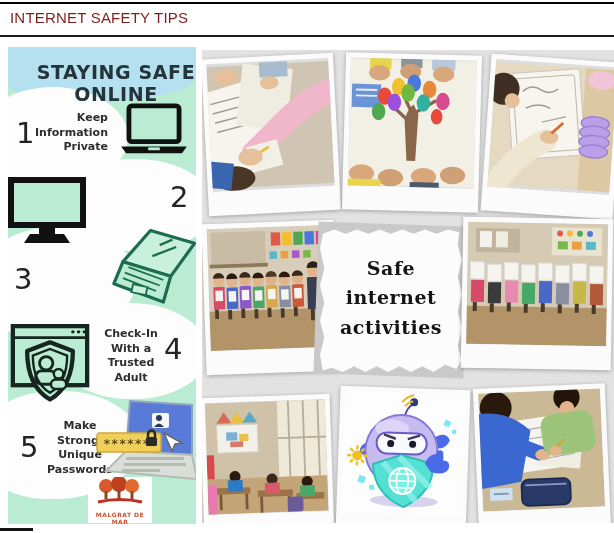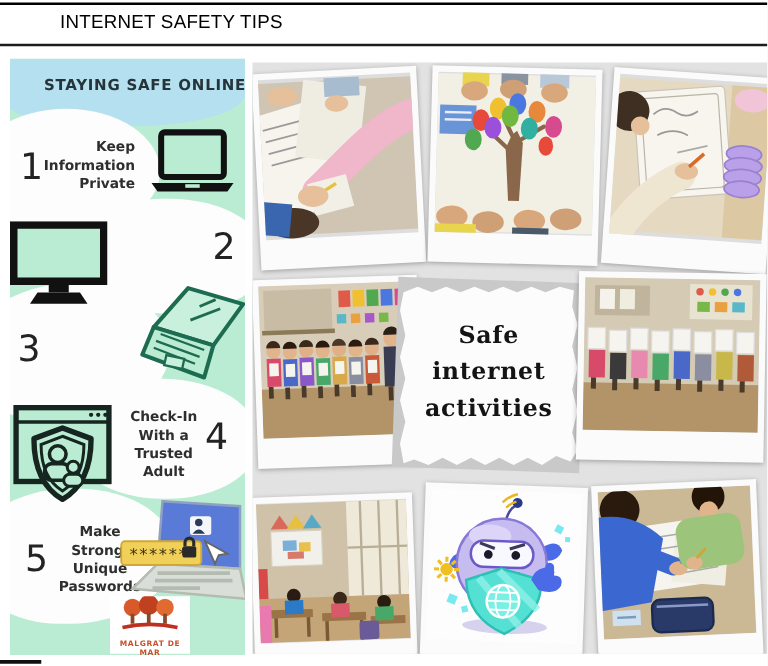--- a/index.html
+++ b/index.html
@@ -1,29 +1,29 @@
 <!DOCTYPE html>
 <html><head>
 <meta charset="utf-8">
 <style>
   html,body{margin:0;padding:0;background:#fff;}
   .screen{position:relative;width:614px;height:533px;background:#fff;overflow:hidden;
           font-family:"Liberation Sans",sans-serif;}
   
   .top-rule{position:absolute;left:0;top:2px;width:614px;height:2px;background:#000;}
-  .page-title{position:absolute;left:10px;top:9px;font-size:15px;color:#000000;letter-spacing:.2px;margin-left:38px;}
+  .page-title{position:absolute;left:10px;top:9px;font-size:15px;color:#7f1d1d;letter-spacing:.2px;}
   .header-rule{position:absolute;left:0;top:35px;width:614px;height:2px;background:#1c1c1c;}
   .bottom-stub{position:absolute;left:0;top:528px;width:33px;height:3px;background:#111;}
 
   
   .poster{position:absolute;left:8px;top:47px;width:188px;height:477px;background:#b9ecd2;overflow:hidden;}
   .poster-band{position:absolute;left:0;top:0;width:188px;height:54px;background:#b4e0ef;
                border-radius:0 0 48% 52%/0 0 26px 16px;}
   .poster-title{position:absolute;left:0;top:14px;width:216px;text-align:center;
-                font-size:12px;font-weight:700;color:#25333b;letter-spacing:.6px;
+                font-size:19px;font-weight:700;color:#25333b;letter-spacing:.6px;
                 font-family:"DejaVu Sans",sans-serif;}
   .blob{position:absolute;background:#fdfdfd;border-radius:50%;}
   .b1{left:-30px;top:40px;width:150px;height:100px;}
   .b2{left:56px;top:112px;width:150px;height:92px;border-radius:46% 54% 50% 50%;}
   .b3{left:-32px;top:180px;width:160px;height:112px;border-radius:52% 48% 55% 45%;}
   .b4{left:48px;top:256px;width:152px;height:96px;border-radius:47% 53% 50% 50%;}
   .b5{left:-30px;top:344px;width:162px;height:108px;border-radius:50% 50% 55% 45%;}
   .tip-num{position:absolute;font:400 29px/1 "DejaVu Sans",sans-serif;color:#232323;}
   .tip-text{position:absolute;font:600 11px/1.32 "DejaVu Sans",sans-serif;color:#2e2e2e;text-align:center;}
   .icon-wrap{position:absolute;}

